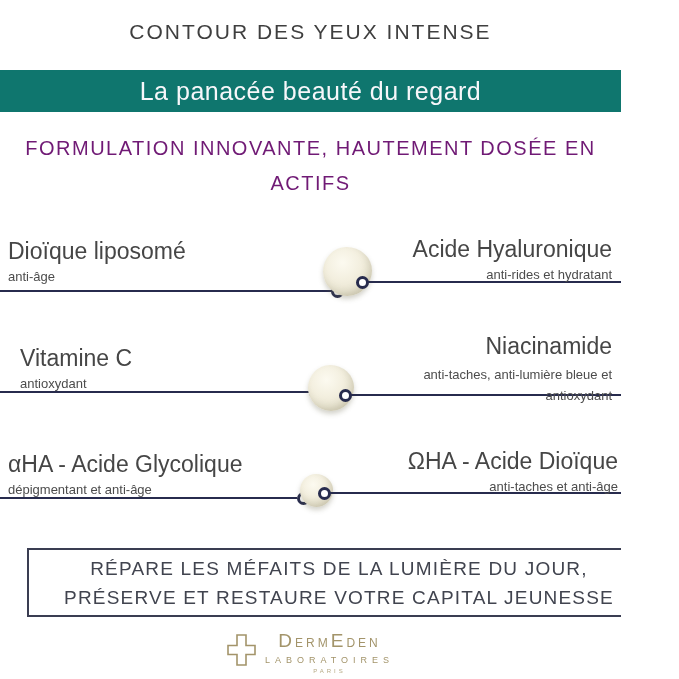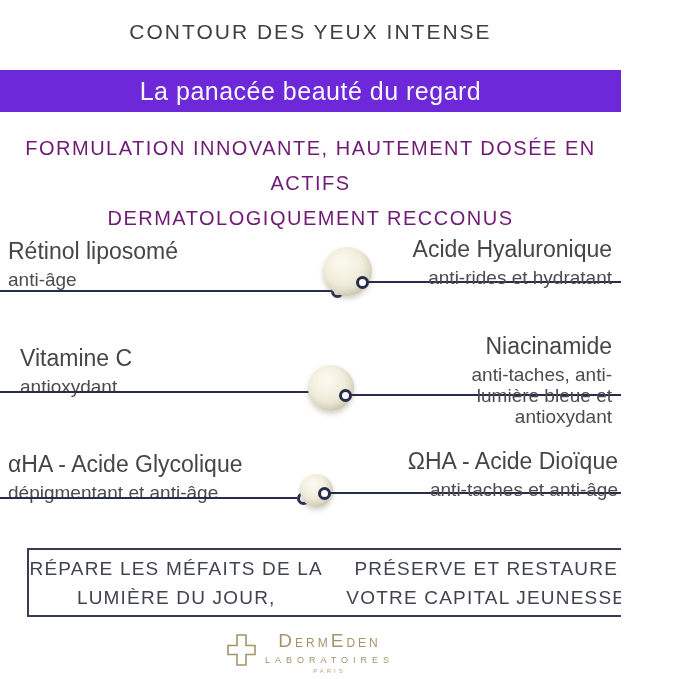--- a/index.html
+++ b/index.html
@@ -10,34 +10,34 @@
   }
 
   
   .main-title {
     position:absolute; top:20px; left:0; width:100%;
     text-align:center; font-size:21px; letter-spacing:2px;
     color:#3f3f3f; white-space:nowrap;
   }
   .banner {
     position:absolute; top:70px; left:0; width:100%; height:42px;
-    background:#6d28d9; display:flex; align-items:center; justify-content:center;
+    background:#0f766e; display:flex; align-items:center; justify-content:center;
   }
   .banner-text { color:#f7f7fa; font-size:25px; letter-spacing:0.5px; }
   .subtitle {
     position:absolute; top:131px; left:0; width:100%;
     text-align:center; font-size:20px; letter-spacing:1.5px;
     line-height:35px; color:#701a75;
   }
 
   
   .ing-block { position:absolute; }
   .ing-block.right { text-align:right; }
   .ing-name { font-size:23px; color:#464646; white-space:nowrap; }
-  .ing-sub  { font-size:19px; color:#4c4c4c; margin-top:4px; white-space:nowrap; }
+  .ing-sub  { font-size:13px; color:#4c4c4c; margin-top:4px; white-space:nowrap; }
   .ing-sub.wrap2 { white-space:normal; width:196px; margin-left:auto; line-height:21px; }
 
   .c-line { position:absolute; height:2px; background:#272b4d; }
   .c-dot {
     position:absolute; width:7px; height:7px; border:3px solid #272b4d;
     border-radius:50%; background:#ffffff;
   }
   .blob {
     position:absolute; border-radius:48% 52% 50% 50% / 50% 48% 52% 50%;
     background:radial-gradient(circle at 40% 32%, #fcfaf0 0%, #f3efdf 40%, #e9e5d2 65%, #d2ceb8 92%, #c8c4ae 100%);
@@ -68,21 +68,21 @@
   #r3-dotL  { left:297px; top:492px; }
   #r3-blob  { left:300px; top:474px; width:33px; height:33px; }
   #r3-dotR  { left:318px; top:487px; }
   #r3-lineR { left:328px; top:492px; width:351px; }
   #r3-right { right:3px; top:448px; }
 
   
   .claim-box {
     position:absolute; left:27px; top:548px; width:624px; height:69px;
     border:2px solid #3a3d52; box-sizing:border-box;
-    display:flex; flex-direction:row; align-items:center; justify-content:center;
+    display:flex; flex-direction:column; align-items:center; justify-content:center;
     text-align:center; font-size:19px; letter-spacing:1.2px; line-height:29px;
     color:#41444f;
   }
 
   
   .brand {
     position:absolute; top:632px; left:0; width:100%;
     display:flex; justify-content:center; align-items:flex-start; gap:9px;
     color:#a3946a;
   }
@@ -100,25 +100,24 @@
 <div class="canvas">
 
   <div class="main-title">CONTOUR DES YEUX INTENSE</div>
 
   <div class="banner">
     <span class="banner-text">La panacée beauté du regard</span>
   </div>
 
   <div class="subtitle">
     <div>FORMULATION INNOVANTE, HAUTEMENT DOSÉE EN ACTIFS</div>
-    <div>DERMATOLOGIQUEMENT RECCONUS</div>
   </div>
 
   <div class="ing-block" id="r1-left">
-    <div class="ing-name">Rétinol liposomé</div>
+    <div class="ing-name">Dioïque liposomé</div>
     <div class="ing-sub">anti-âge</div>
   </div>
   <div class="c-line" id="r1-lineL"></div>
   <div class="c-dot" id="r1-dotL"></div>
   <div class="blob" id="r1-blob"></div>
   <div class="c-dot" id="r1-dotR"></div>
   <div class="c-line" id="r1-lineR"></div>
   <div class="ing-block right" id="r1-right">
     <div class="ing-name">Acide Hyaluronique</div>
     <div class="ing-sub">anti-rides et hydratant</div>

